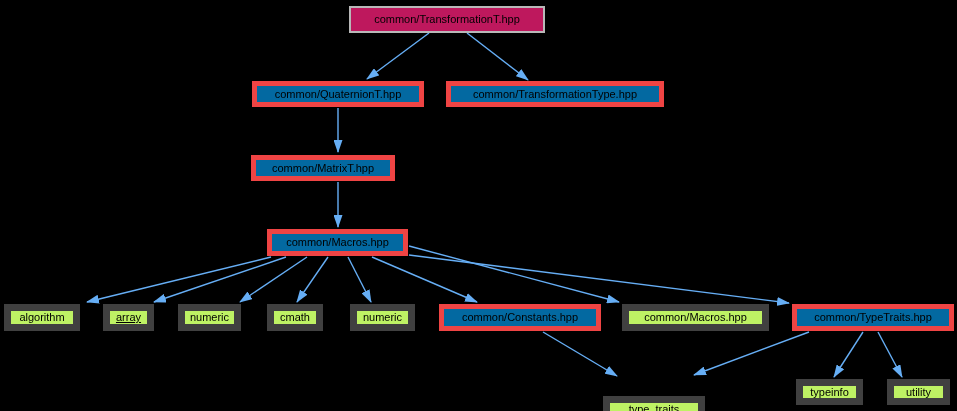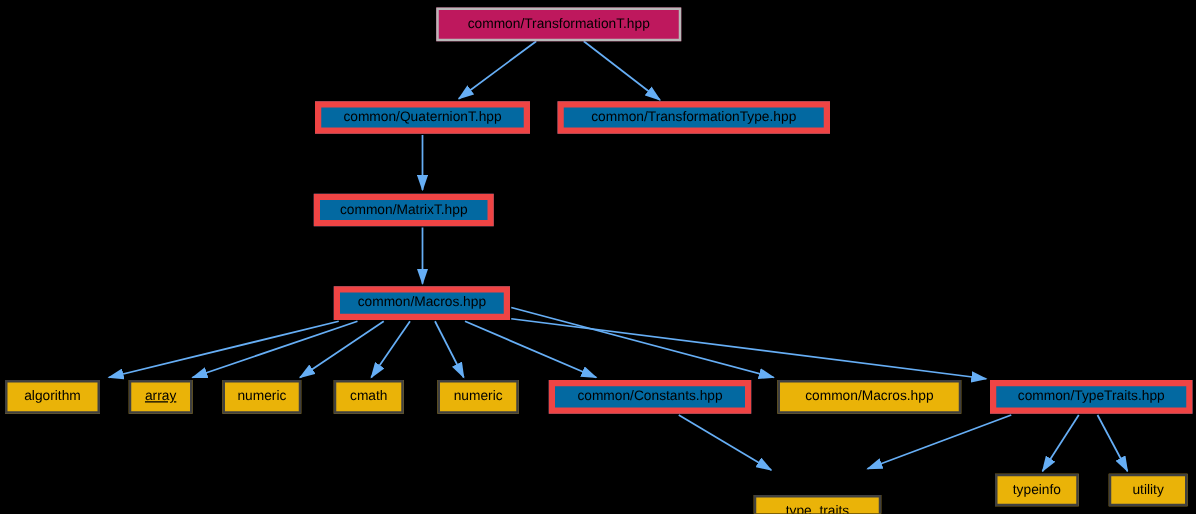--- a/index.html
+++ b/index.html
@@ -32,22 +32,22 @@
     font-size: 11px;
     color: #000000;
     white-space: nowrap;
     line-height: 1;
   }
   .node--white {
     background: #0369a1;
     border: 5px solid #ef4444;
   }
   .node--gray {
-    background: #eab308;
-    border: 2px solid #404040;
+    background: #bef264;
+    border: 7px solid #404040;
   }
   .node--current {
     background: #be185d;
     border: 2px solid #b8b8b8;
     text-align: right;
   }
 </style>
 </head>
 <body>
 

